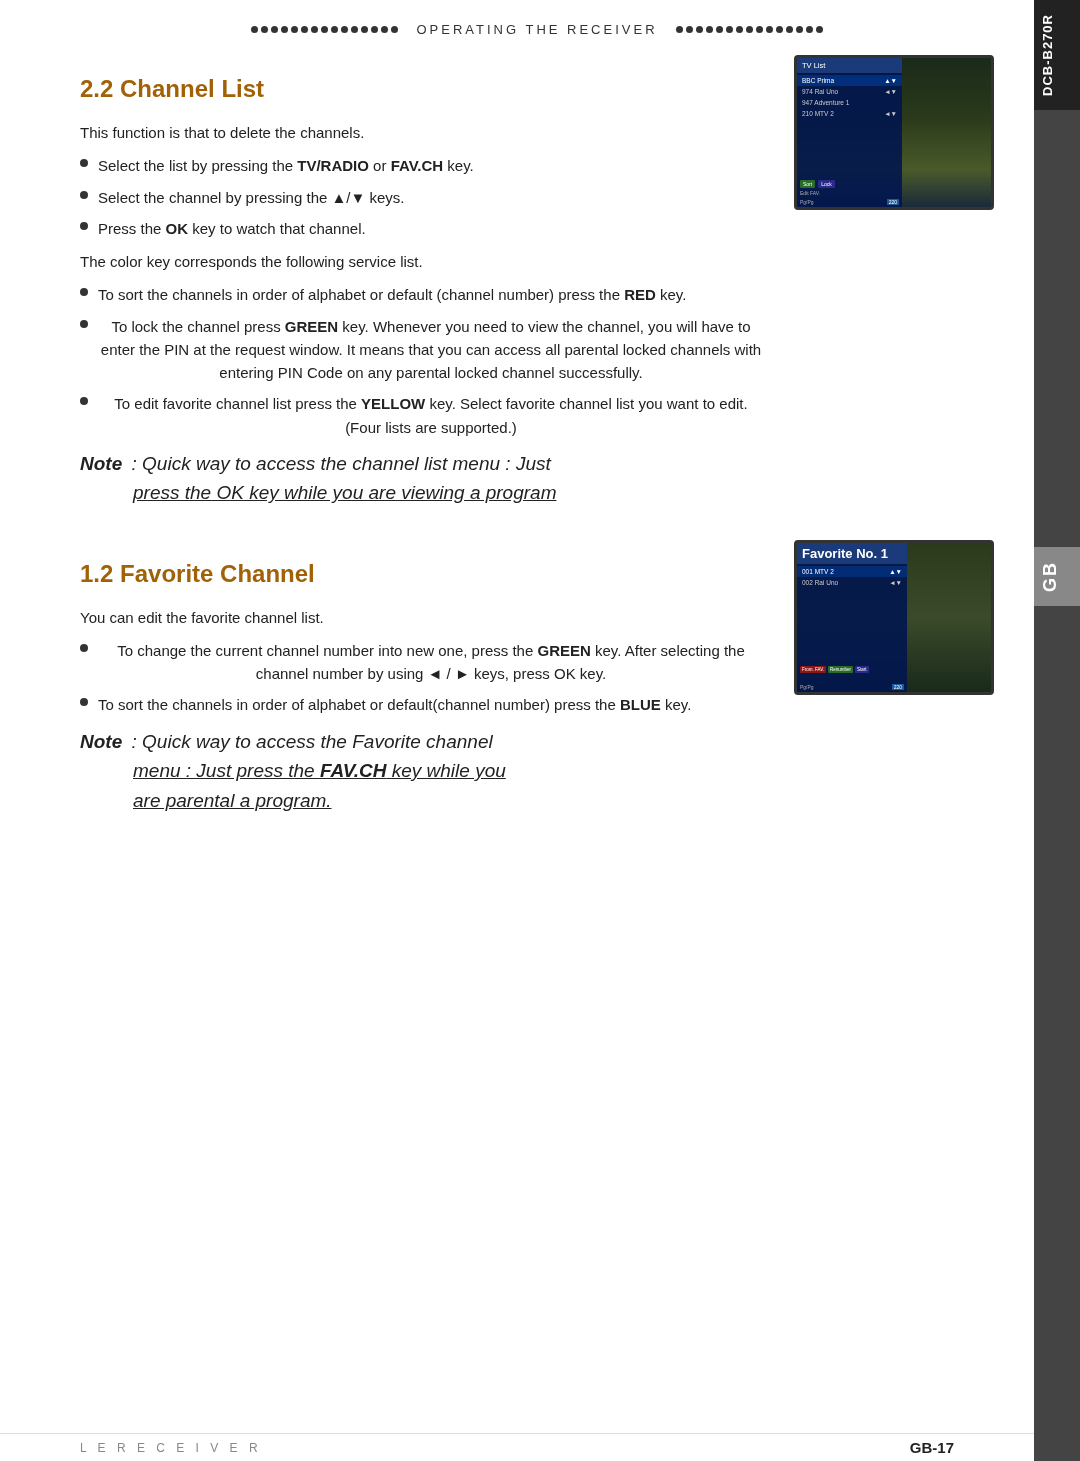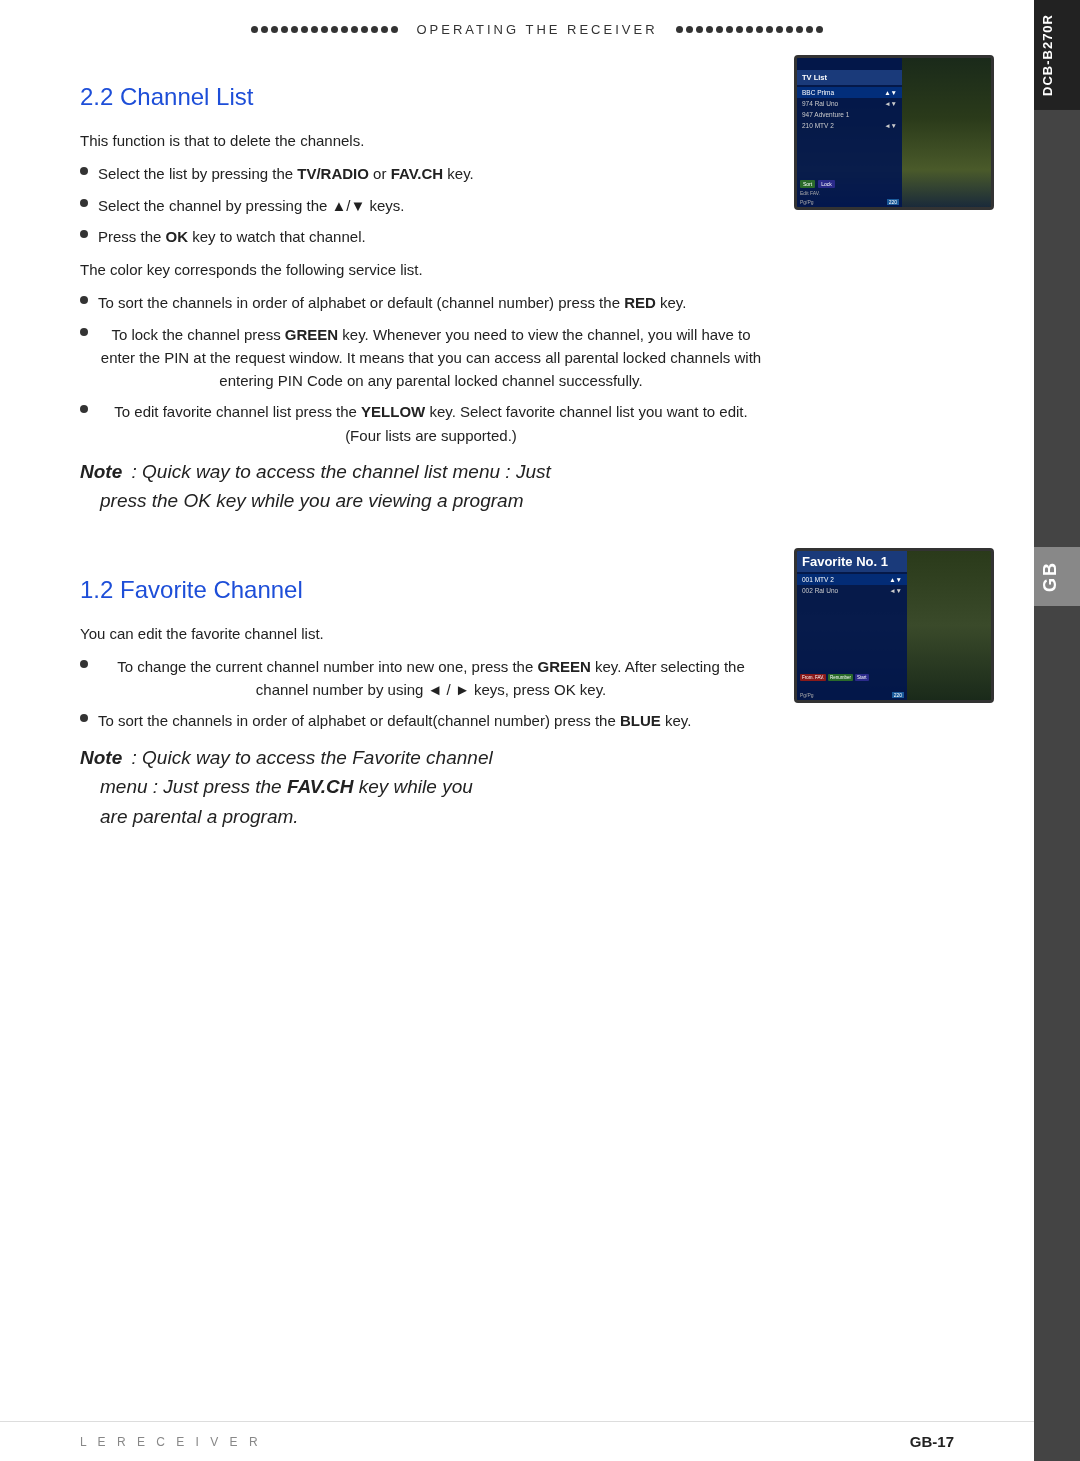--- a/index.html
+++ b/index.html
@@ -94,24 +94,24 @@
       text-transform: uppercase;
       color: #333;
       margin: 0 18px;
       font-weight: normal;
       text-align: right;
     }
 
     
     .section-heading {
       font-size: 24px;
-      font-weight: normal;
+      font-weight: bold;
       margin-bottom: 18px;
-      margin-top: 28px;
-      color: #1d4ed8;
+      margin-top: 20px;
+      color: #a16207;
     }
 
     
     .section-row {
       display: flex;
       align-items: flex-start;
       gap: 30px;
       margin-bottom: 10px;
     }
 
@@ -189,30 +189,31 @@
       gap: 0;
     }
 
     .note-label {
       font-style: italic;
       font-weight: bold;
       margin-right: 4px;
     }
 
     .note-indent {
-      margin-left: 20px;
+      margin-left: 53px;
+      text-decoration: underline;
     }
 
     
     .footer {
       position: absolute;
       bottom: 0;
       left: 0;
       right: 46px;
-      height: 40px;
+      height: 28px;
       display: flex;
       align-items: center;
       justify-content: space-between;
       padding: 0 80px 0 80px;
       border-top: 1px solid #ddd;
     }
 
     .footer-left {
       font-size: 12px;
       letter-spacing: 4px;
@@ -324,21 +325,21 @@
 
       </div>
 
       <div class="section-image">
         <div class="tv-screen">
           <div class="tv-screen-inner">
 
             <div style="position:absolute;top:0;left:0;right:0;bottom:0;background:linear-gradient(180deg,#1a2a1a 0%,#2a3a1a 40%,#4a5a2a 75%,#1a2a3a 100%);"></div>
 
             <div style="position:absolute;top:0;left:0;width:105px;bottom:0;background:rgba(0,20,80,0.88);">
-              <div style="background:#1a3a7a;padding:3px 5px;font-size:7.5px;color:#fff;font-weight:bold;margin-top:12px;">TV List</div>
+              <div style="background:#1a3a7a;padding:3px 5px;font-size:7.5px;color:#fff;font-weight:normal;">TV List</div>
               <div style="padding:2px 0;">
                 <div style="padding:2px 5px;font-size:6.5px;color:#fff;background:rgba(0,80,200,0.4);display:flex;justify-content:space-between;">
                     <span>BBC Prima</span>
                     <span>▲▼</span>
                   </div>
                 <div style="padding:2px 5px;font-size:6.5px;color:#ccc;display:flex;justify-content:space-between;">
                     <span>974 Rai Uno</span>
                     <span>◄▼</span>
                   </div>
                 <div style="padding:2px 5px;font-size:6.5px;color:#ccc;display:flex;justify-content:space-between;">

